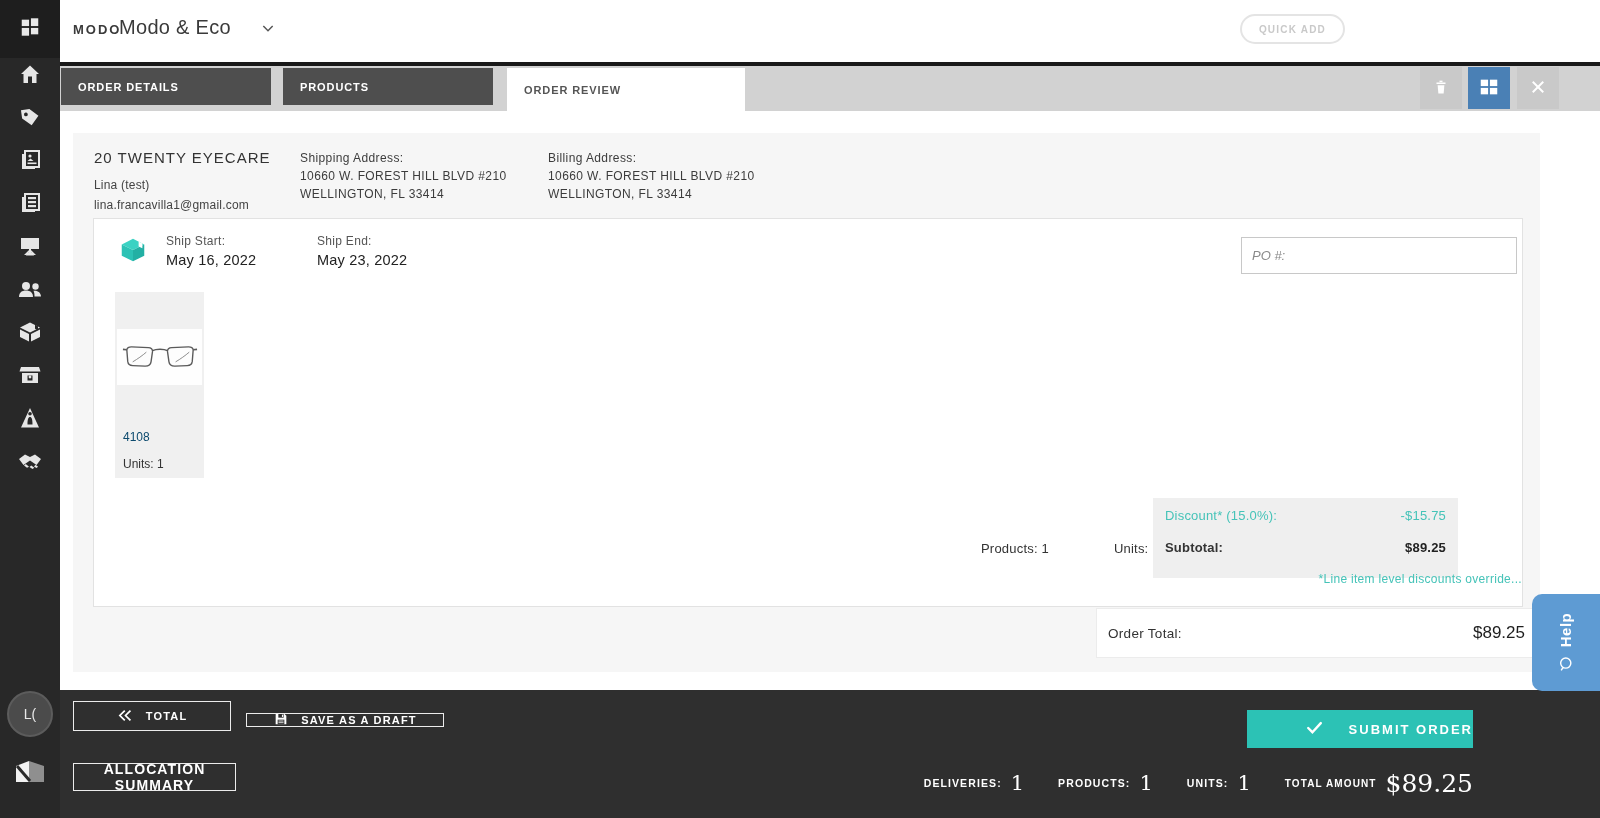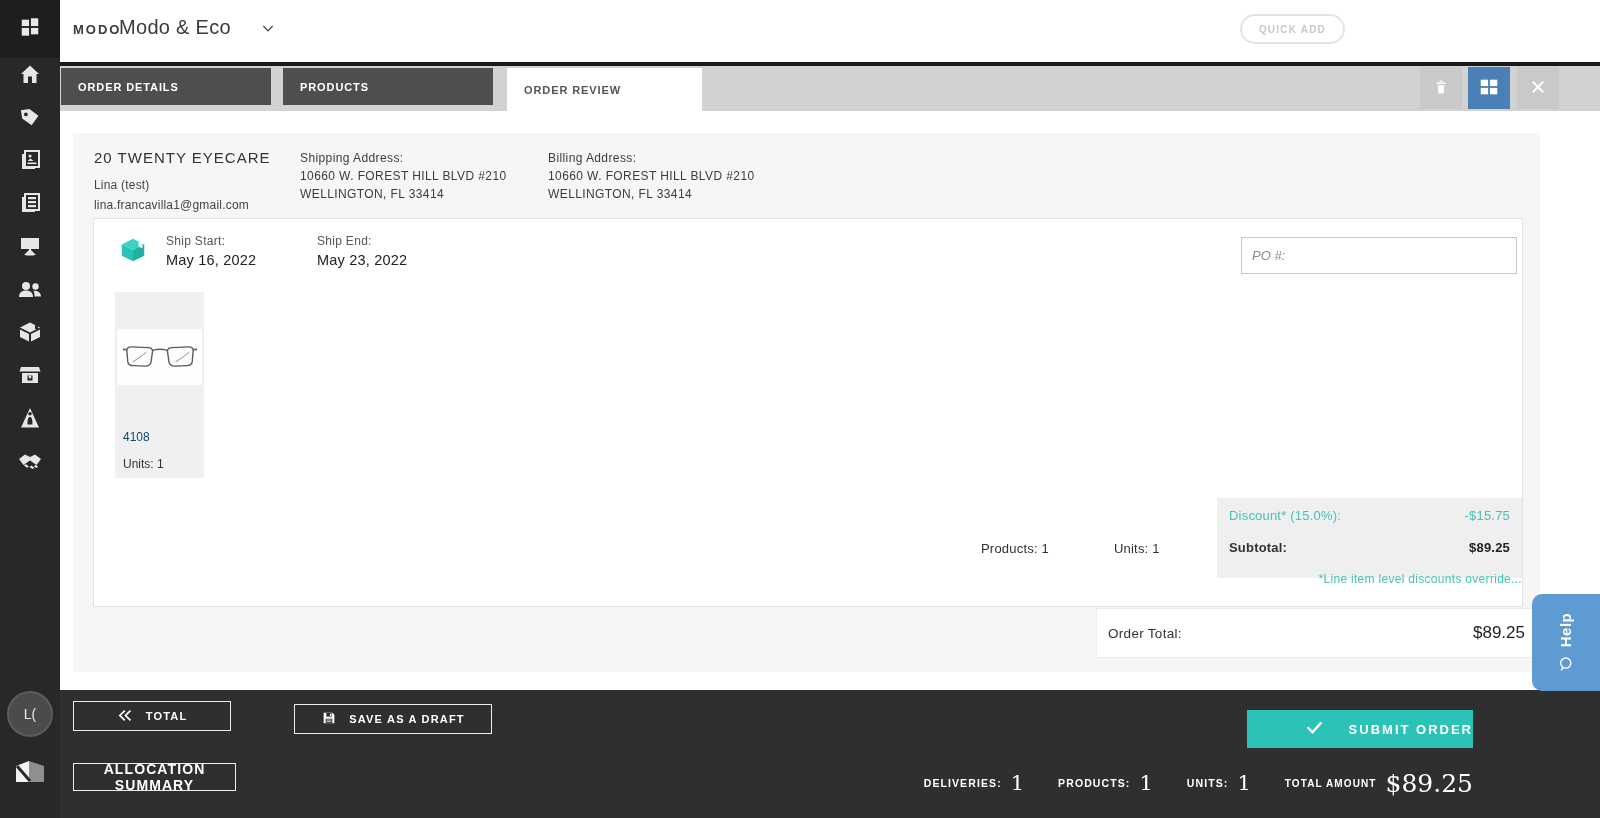--- a/index.html
+++ b/index.html
@@ -20,21 +20,21 @@
   .header { left:60px; top:0; width:1328px; height:62px; background:#fff; }
   .modo-logo { left:13px; top:22px; font-size:13px; font-weight:bold; letter-spacing:2px; color:#3a3a3a; }
   .account-name { left:59px; top:16px; font-size:20px; color:#3a3a3a; letter-spacing:0.3px; cursor:pointer; }
   .acct-chevron { left:200px; top:20px; cursor:pointer; }
   .quick-add { right:43px; top:14px; height:30px; padding:0 17px; border:2px solid #e4e4e4; border-radius:16px; background:#fff; color:#c9c9c9; font-size:10px; font-weight:bold; letter-spacing:1.2px; display:flex; align-items:center; cursor:pointer; font-family:"Liberation Sans",sans-serif; }
 
   
   .tabbar { left:60px; top:62px; width:1540px; height:49px; background:#d2d2d2; border-top:4px solid #191919; }
   .tab { position:absolute; display:flex; align-items:center; padding-left:17px; font-size:11px; font-weight:bold; letter-spacing:0.9px; cursor:pointer; }
   .tab-inactive { top:2px; height:37px; width:210px; background:#4e4e4e; color:#fff; }
-  .tab-active { top:2px; height:43px; width:195px; background:#fff; color:#555; }
+  .tab-active { top:2px; height:43px; width:238px; background:#fff; color:#555; }
   .tb-btn { position:absolute; top:1px; width:42px; height:42px; display:flex; align-items:center; justify-content:center; cursor:pointer; border:none; }
   .tb-gray { background:#c9c9c9; }
   .tb-blue { background:#4a80b5; }
 
   
   .main { left:60px; top:111px; width:1540px; height:579px; background:#fff; }
   .order-card { left:13px; top:22px; width:1467px; height:539px; background:#f6f6f6; }
 
   .cust-col { position:absolute; top:16px; color:#3c3c3c; }
   .cust-name { font-size:15px; letter-spacing:1px; color:#333; margin-bottom:9px; }
@@ -47,41 +47,41 @@
   .ship-value { font-size:14.5px; color:#222; margin-top:4px; letter-spacing:0.2px; }
   .po-input { left:1147px; top:18px; width:276px; height:37px; border:1px solid #c8c8c8; background:#fff; font-family:"Liberation Sans",sans-serif; font-size:13px; font-style:italic; color:#555; padding-left:10px; }
   .po-input::placeholder { color:#8a8a8a; font-style:italic; }
 
   .prod-card { left:21px; top:73px; width:89px; height:186px; background:#f0f0f0; cursor:pointer; }
   .prod-img { position:absolute; left:2px; top:37px; width:85px; height:56px; background:#fefefe; display:flex; align-items:center; justify-content:center; }
   .prod-sku { position:absolute; left:8px; top:138px; font-size:12px; color:#0c4a6e; }
   .prod-units { position:absolute; left:8px; top:165px; font-size:12px; color:#333; }
 
   .sum-label { position:absolute; top:322px; font-size:13px; color:#333; letter-spacing:0.2px; }
-  .discount-box { left:1123px; top:279px; width:305px; height:80px; background:#efefef; }
+  .discount-box { left:1059px; top:279px; width:305px; height:80px; background:#efefef; }
   .db-row { position:absolute; left:12px; right:12px; display:flex; justify-content:space-between; font-size:13px; letter-spacing:0.2px; }
   .teal-text { color:#45c3b8; }
   .db-sub { color:#333; }
   .db-subval { color:#222; }
   .discount-note { position:absolute; right:0px; top:353px; font-size:12px; color:#45c3b8; letter-spacing:0.3px; }
 
   .order-total { left:1023px; top:475px; width:444px; height:50px; background:#fff; border:1px solid #ececec; display:flex; align-items:center; justify-content:space-between; padding:0 14px 0 11px; }
   .ot-label { font-size:13.5px; color:#333; letter-spacing:0.3px; }
   .ot-value { font-size:17px; color:#1e1e1e; }
 
   
   .help-tab { left:1532px; top:594px; width:68px; height:97px; background:#5e9bd3; border-radius:10px 0 0 10px; z-index:40; display:flex; align-items:center; justify-content:center; cursor:pointer; }
   .help-rot { transform:rotate(-90deg); display:flex; align-items:center; gap:8px; }
   .help-text { color:#fff; font-size:15px; font-weight:bold; letter-spacing:0.5px; }
 
   
   .bottombar { left:60px; top:690px; width:1540px; height:128px; background:#2f2f2f; }
   .bb-btn { position:absolute; display:flex; align-items:center; justify-content:center; gap:12px; background:transparent; border:1px solid #ececec; color:#fff; font-size:11px; font-weight:bold; letter-spacing:1.2px; cursor:pointer; font-family:"Liberation Sans",sans-serif; }
   .back-btn { left:13px; top:11px; width:158px; height:30px; }
-  .draft-btn { left:186px; top:14px; width:198px; height:30px;margin-left:48px; }
+  .draft-btn { left:186px; top:23px; width:198px; height:14px; }
   .submit-btn { position:absolute; left:1187px; top:20px; width:226px; height:38px; background:#2cc2b5; border:none; color:#fff; font-size:13px; font-weight:bold; letter-spacing:2px; display:flex; align-items:center; justify-content:flex-end; gap:26px; cursor:pointer; font-family:"Liberation Sans",sans-serif;padding-left:48px; }
   .alloc-btn { left:13px; top:73px; width:163px; height:28px; font-size:14px; letter-spacing:1.1px; }
   .stats { right:127px; top:68px; height:50px; display:flex; align-items:center; gap:34px; }
   .stat { display:flex; align-items:center; gap:9px; }
   .stat-label { color:#fff; font-size:10.5px; font-weight:bold; letter-spacing:1.1px; }
   .stat-value { color:#fff; font-family:"DejaVu Serif", serif; font-size:21px; }
   .stat-total-label { font-size:10px; }
   .stat-total-value { font-size:25px; }
 </style>
 </head>

